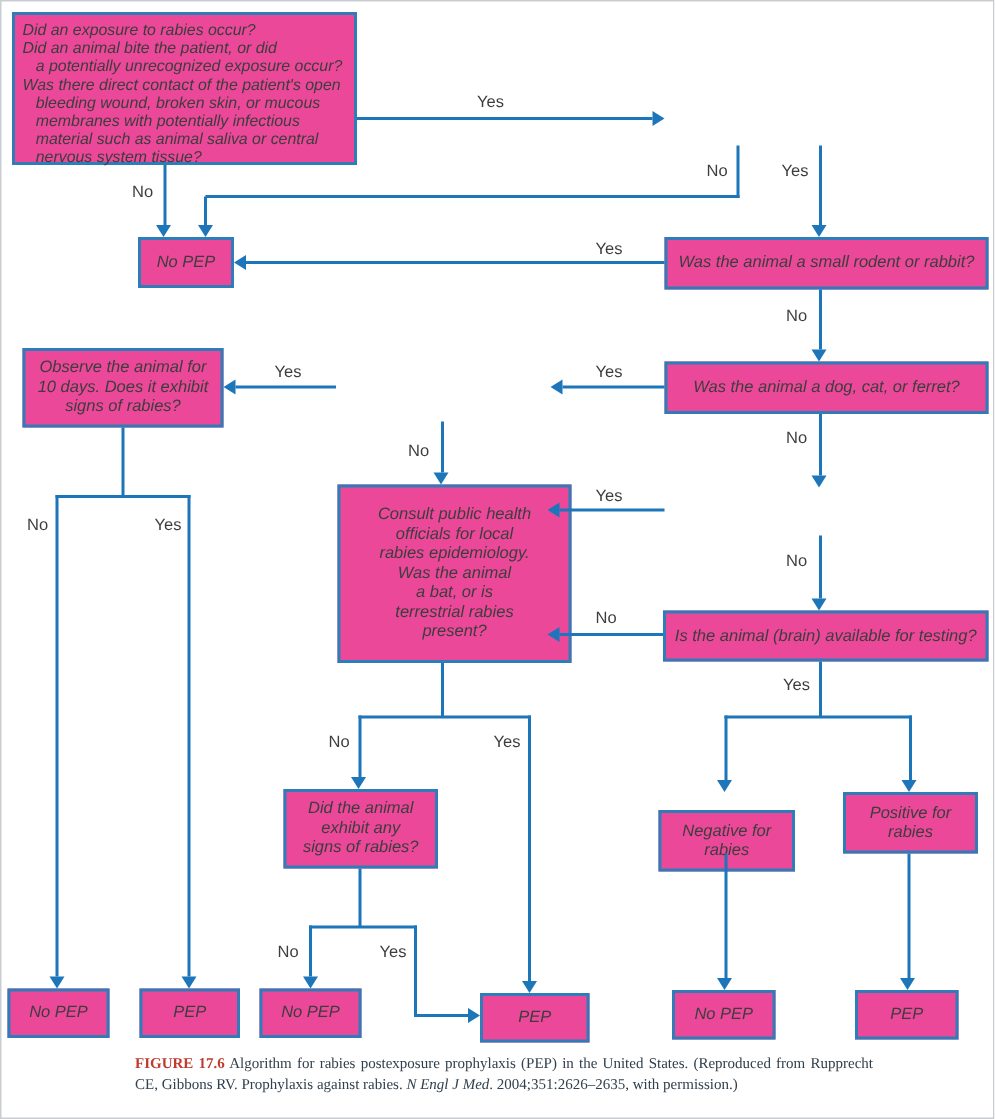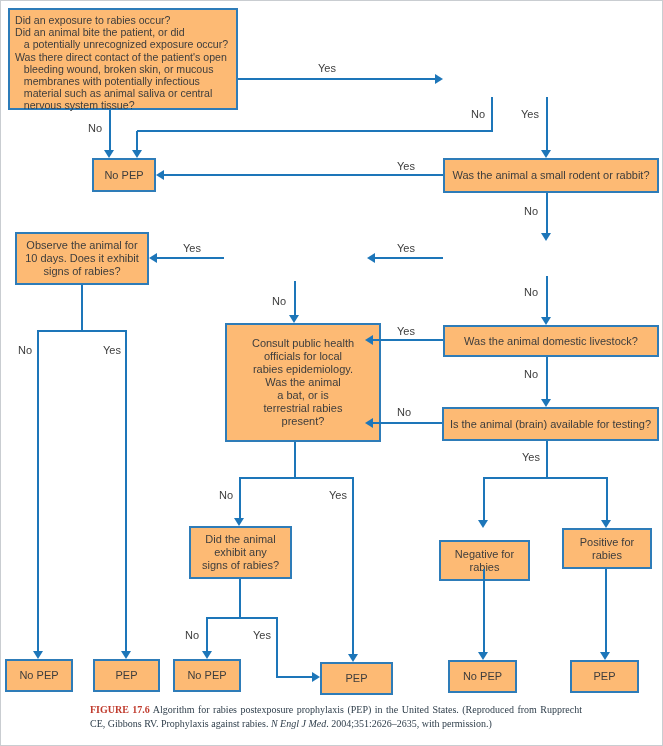--- a/index.html
+++ b/index.html
@@ -1,20 +1,20 @@
 <!DOCTYPE html>
 <html><head>
 <meta charset="utf-8">
 <style>
   html,body{margin:0;padding:0;background:#ffffff;}
   #stage{position:relative;width:663px;height:746px;background:#ffffff;overflow:hidden;
          box-shadow:inset 0 0 0 1px #c9cdd1;font-family:"Liberation Sans",sans-serif;}
-  .node{position:absolute;box-sizing:border-box;background:#fdba74;border:2px solid #2e7cb8;
+  .node{position:absolute;box-sizing:border-box;background:#ec4899;border:2px solid #2e7cb8;
         color:#3d3d3d;font-size:11px;line-height:13px;display:flex;align-items:center;
-        justify-content:center;text-align:center;white-space:pre-line;}
+        justify-content:center;text-align:center;white-space:pre-line;font-style:italic;}
   .node.q1{white-space:pre;text-align:left;justify-content:flex-start;align-items:flex-start;
            padding:4px 2px 0 5px;font-size:10.6px;line-height:12.2px;}
   .edge-label{position:absolute;font-size:11px;color:#3d3d3d;}
   .hline{position:absolute;height:2px;background:#1d76b9;}
   .vline{position:absolute;width:2px;background:#1d76b9;}
   .ah{position:absolute;width:0;height:0;}
   .ah.down{border-left:5px solid transparent;border-right:5px solid transparent;border-top:8px solid #1d76b9;}
   .ah.left{border-top:5px solid transparent;border-bottom:5px solid transparent;border-right:8px solid #1d76b9;}
   .ah.right{border-top:5px solid transparent;border-bottom:5px solid transparent;border-left:8px solid #1d76b9;}
   .caption{position:absolute;left:90px;top:703px;width:492px;font-family:"Liberation Serif",serif;
@@ -33,21 +33,21 @@
 Was there direct contact of the patient's open
    bleeding wound, broken skin, or mucous
    membranes with potentially infectious
    material such as animal saliva or central
    nervous system tissue?</div>
   <div class="node" style="left:92px;top:158px;width:64px;height:34px;">No PEP</div>
   <div class="node" style="left:443px;top:158px;width:216px;height:35px;">Was the animal a small rodent or rabbit?</div>
   <div class="node" style="left:15px;top:232px;width:134px;height:53px;">Observe the animal for
 10 days. Does it exhibit
 signs of rabies?</div>
-  <div class="node" style="left:443px;top:325px;width:216px;height:32px;">Was the animal domestic livestock?</div>
+  <div class="node" style="left:443px;top:241px;width:216px;height:35px;">Was the animal a dog, cat, or ferret?</div>
   <div class="node" style="left:225px;top:323px;width:156px;height:119px;">Consult public health
 officials for local
 rabies epidemiology.
 Was the animal
 a bat, or is
 terrestrial rabies
 present?</div>
   <div class="node" style="left:442px;top:407px;width:217px;height:34px;">Is the animal (brain) available for testing?</div>
   <div class="node" style="left:189px;top:526px;width:103px;height:53px;">Did the animal
 exhibit any

